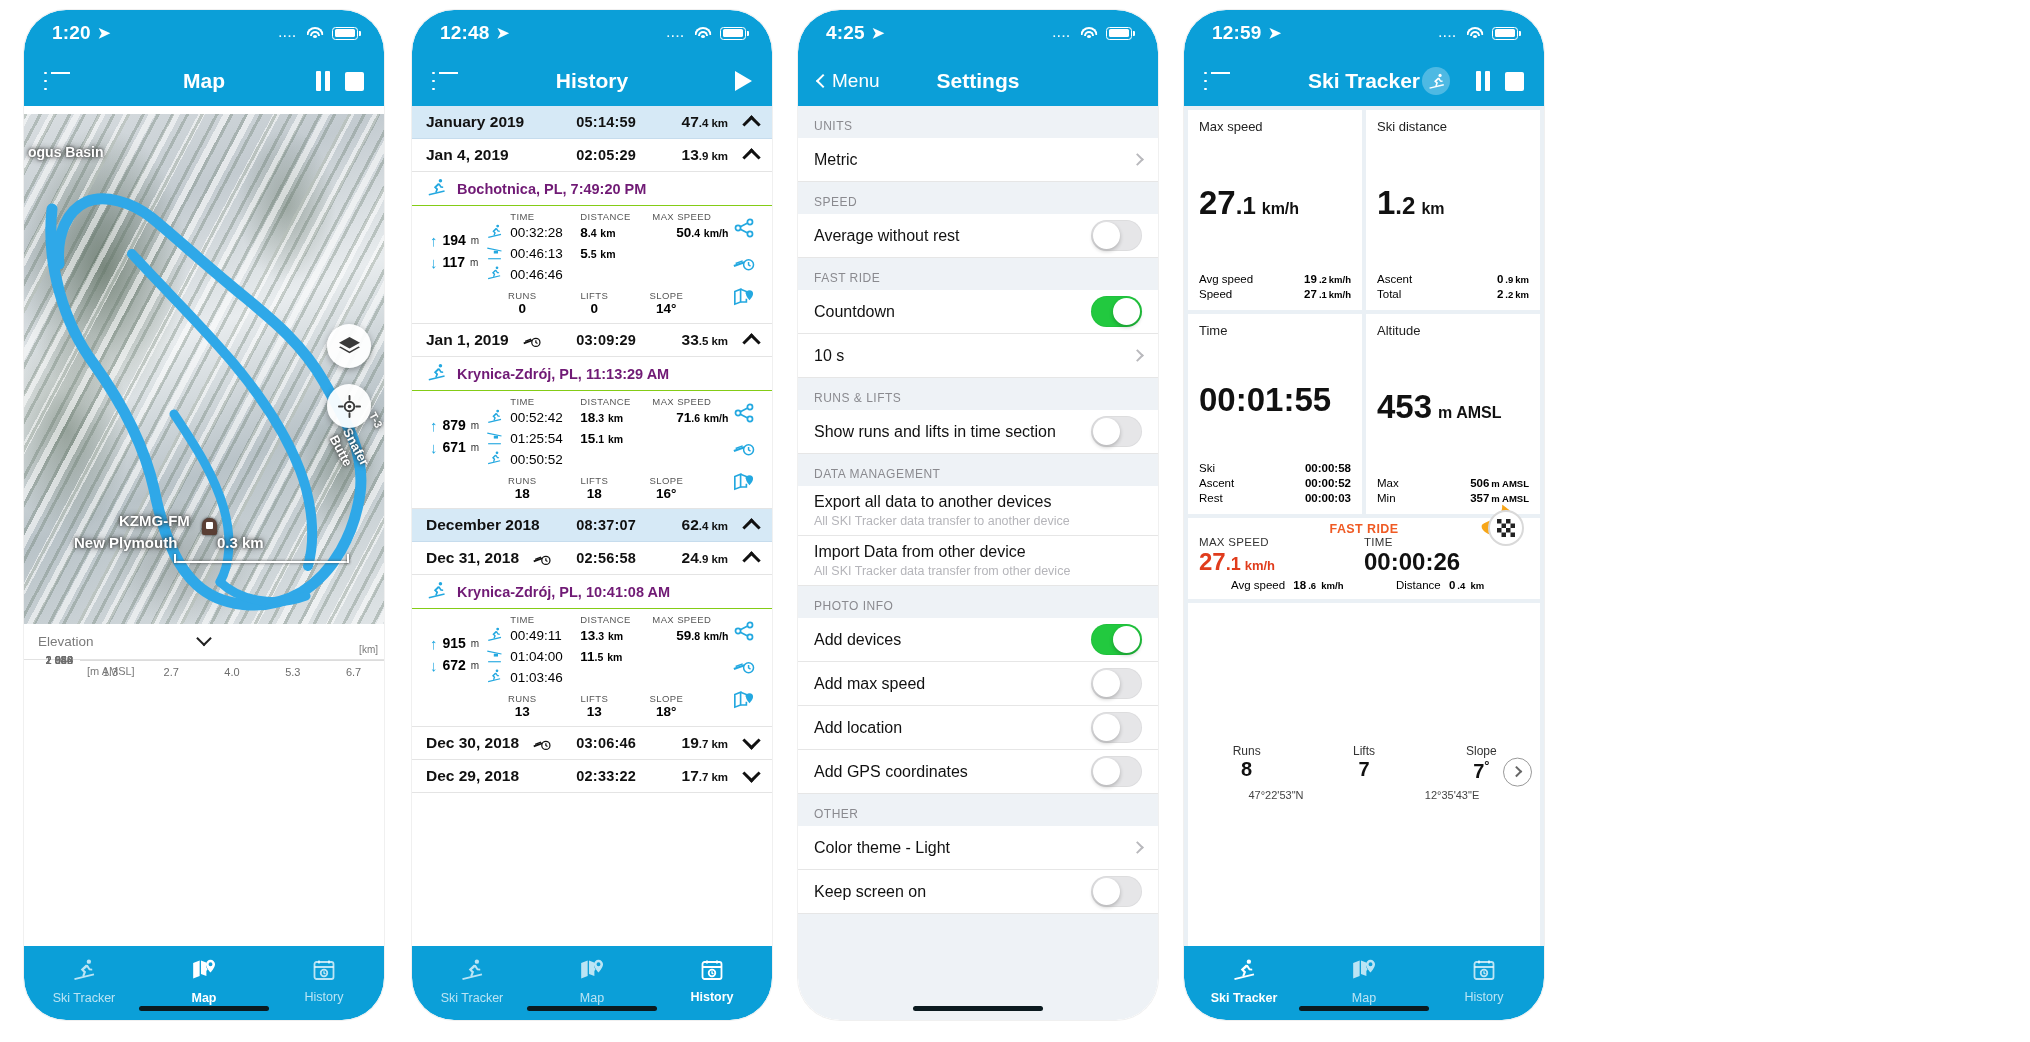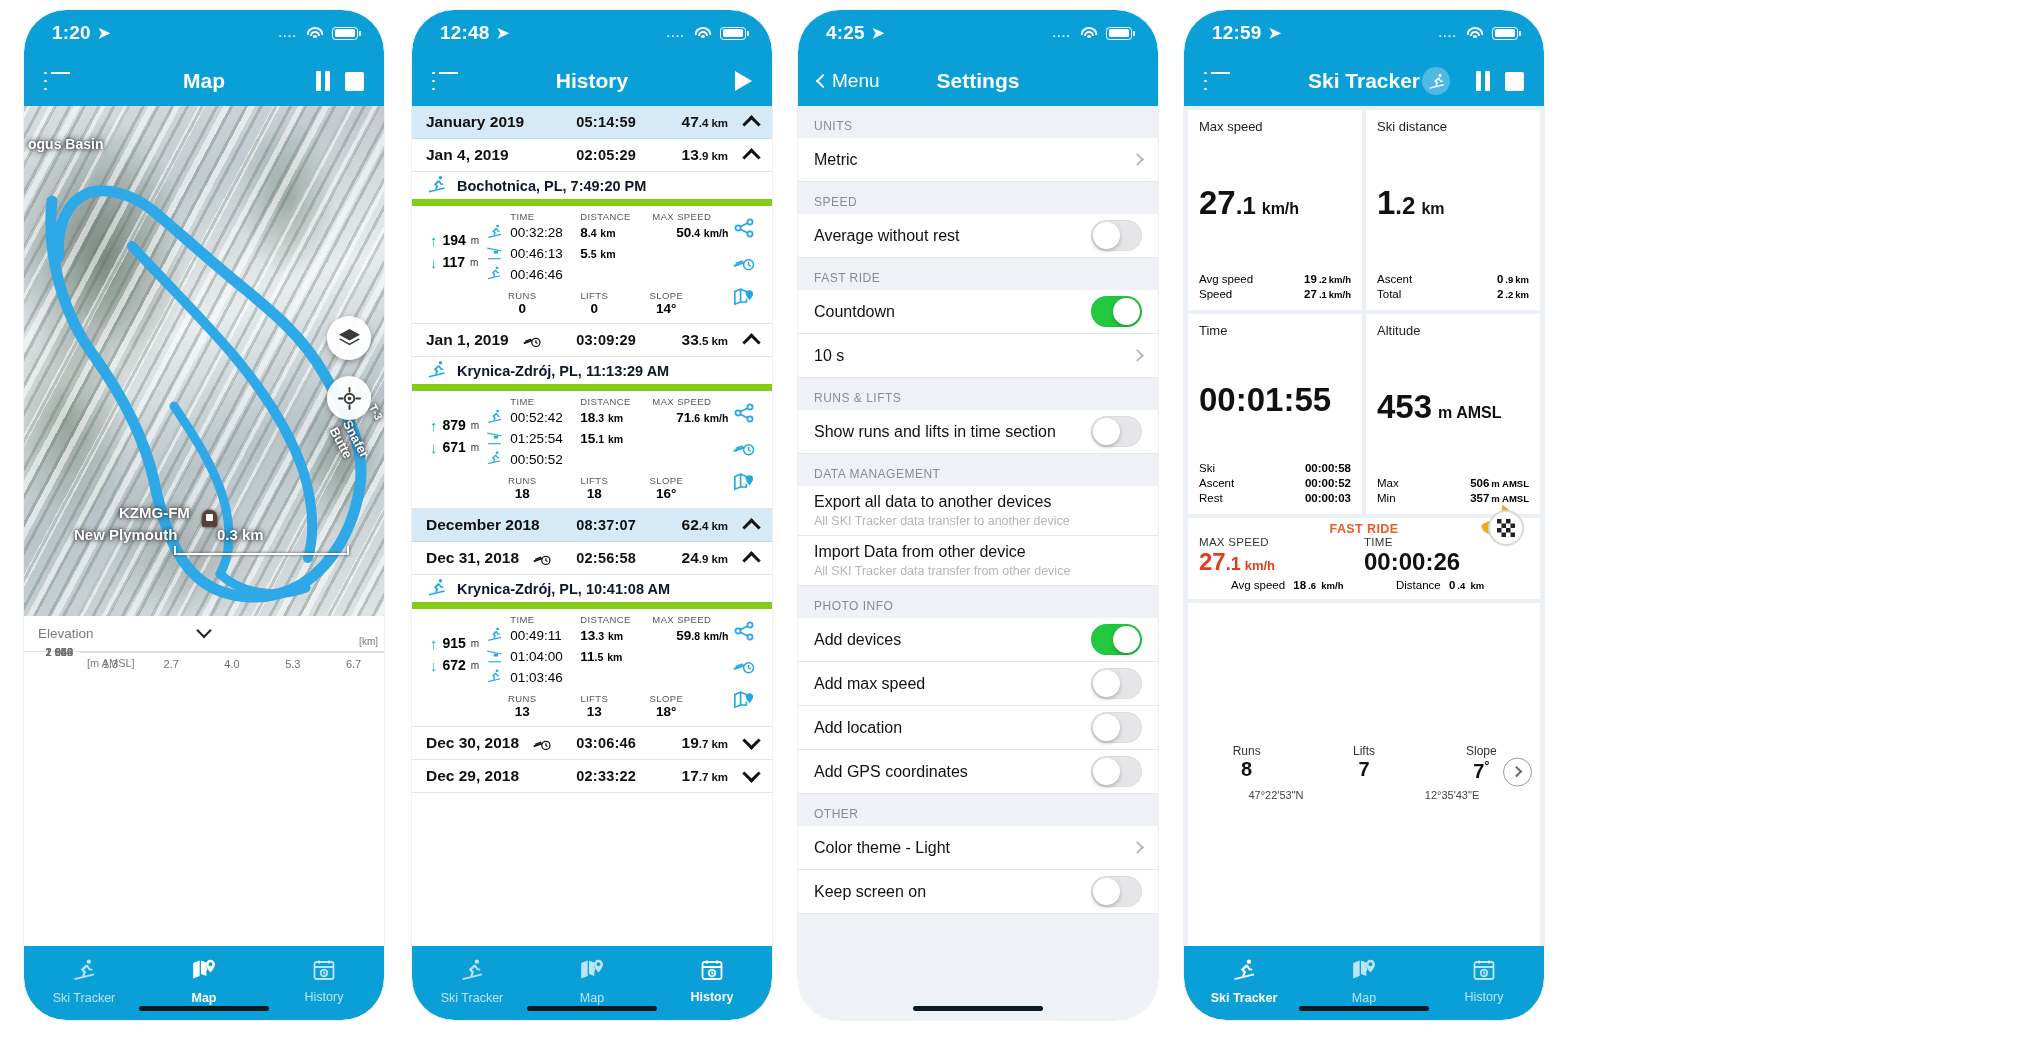--- a/index.html
+++ b/index.html
@@ -62,21 +62,21 @@
   
   .tabbar { height:74px; background:#0b9fd8; display:flex; flex:none; padding-bottom:4px;}
   .tab { flex:1; display:flex; flex-direction:column; align-items:center; justify-content:center;
     gap:5px; color:rgba(255,255,255,.72); font-size:12.5px; }
   .tab.active { color:#fff; font-weight:700; }
   .home-ind { position:absolute; bottom:9px; left:50%; transform:translateX(-50%);
     width:130px; height:5px; border-radius:3px; background:#0b1a1f; }
 
   
   .map-area { height:510px; position:relative; overflow:hidden;
-     background:linear-gradient(158deg,#d9dee1 0%,#c3cbd0 22%,#e8ecee 44%,#b9c3c8 66%,#dfe4e6 100%); }
+     background:linear-gradient(158deg,#d9dee1 0%,#c3cbd0 22%,#e8ecee 44%,#b9c3c8 66%,#dfe4e6 100%);margin-top:8px; }
   .map-area .tex { position:absolute; inset:0;
      background-image:
        repeating-linear-gradient(118deg, rgba(90,110,95,.30) 0 3px, rgba(255,255,255,0) 3px 13px),
        repeating-linear-gradient(118deg, rgba(255,255,255,.55) 0 6px, rgba(255,255,255,0) 6px 22px),
        radial-gradient(ellipse 120px 200px at 22% 30%, rgba(54,74,52,.55), transparent 70%),
        radial-gradient(ellipse 90px 150px at 12% 62%, rgba(54,74,52,.40), transparent 70%),
        radial-gradient(ellipse 70px 110px at 73% 18%, rgba(54,74,52,.32), transparent 70%),
        radial-gradient(ellipse 60px 90px at 88% 70%, rgba(54,74,52,.30), transparent 70%),
        radial-gradient(ellipse 110px 90px at 45% 88%, rgba(60,70,60,.22), transparent 70%); }
   .map-label { position:absolute; color:#fff; font-weight:700; text-shadow:0 0 3px #333,0 0 6px #333;
@@ -113,21 +113,21 @@
   .h-dur { margin-left:auto; font-size:14.5px; font-weight:700; letter-spacing:.2px;}
   .h-dist { width:92px; text-align:right; font-size:15.5px; font-weight:700; }
   .h-dist s { text-decoration:none; font-size:11.5px; }
   .h-dist u { text-decoration:none; font-size:11.5px; font-weight:700; margin-left:3px;}
   .h-caret { width:30px; display:flex; justify-content:flex-end; }
   .car-up{width:13px;height:13px;border-left:3px solid #111;border-top:3px solid #111;
     transform:rotate(45deg);margin-top:5px;}
   .car-dn{width:13px;height:13px;border-right:3px solid #111;border-bottom:3px solid #111;
     transform:rotate(45deg);margin-bottom:5px;}
   .h-sess { display:flex; align-items:center; gap:10px; padding:0 14px; height:34px;
-    border-bottom:7px solid #84cc16; font-size:14.5px; font-weight:700; color:#0f172a;
+    border-bottom:1px solid #84cc16; font-size:14.5px; font-weight:700; color:#701a75;
     background:#fff; }
   .h-detail { display:flex; padding:5px 12px 7px 18px; border-bottom:1px solid #e4e4e4; background:#fff;
     position:relative; }
   .h-col-el { width:64px; padding-top:18px; }
   .h-el-row { display:flex; align-items:center; gap:5px; height:22px; font-size:14px; font-weight:700;}
   .h-el-row em { font-style:normal; font-size:10px; font-weight:400; color:#333; }
   .arr { color:#23a8e0; font-size:15px; font-weight:700; }
   .h-col-main { flex:1; }
   .h-hdr { display:flex; font-size:9.5px; color:#565656; letter-spacing:.4px; }
   .h-hdr span:nth-child(1){ width:94px; padding-left:24px;}

